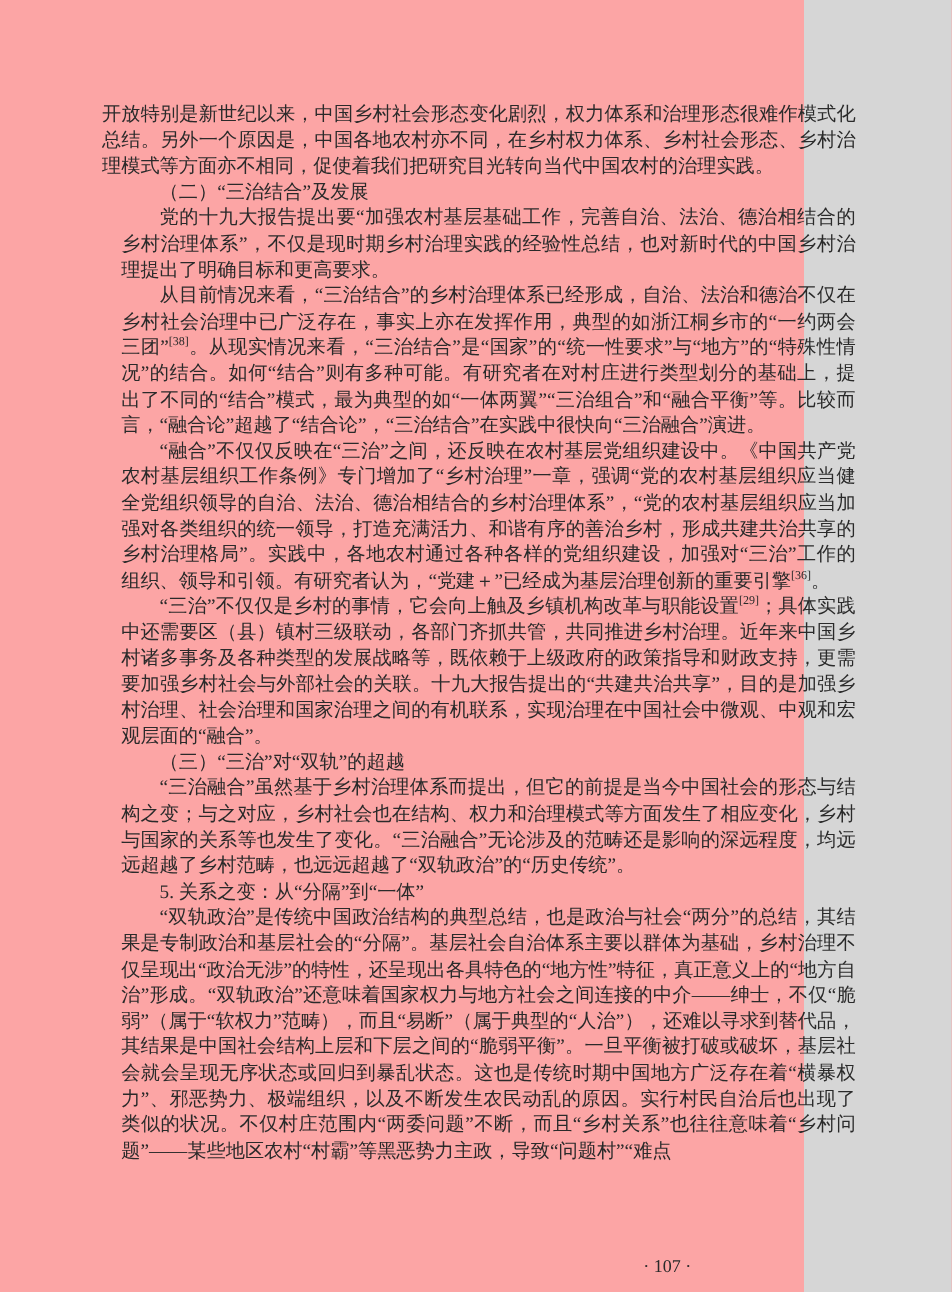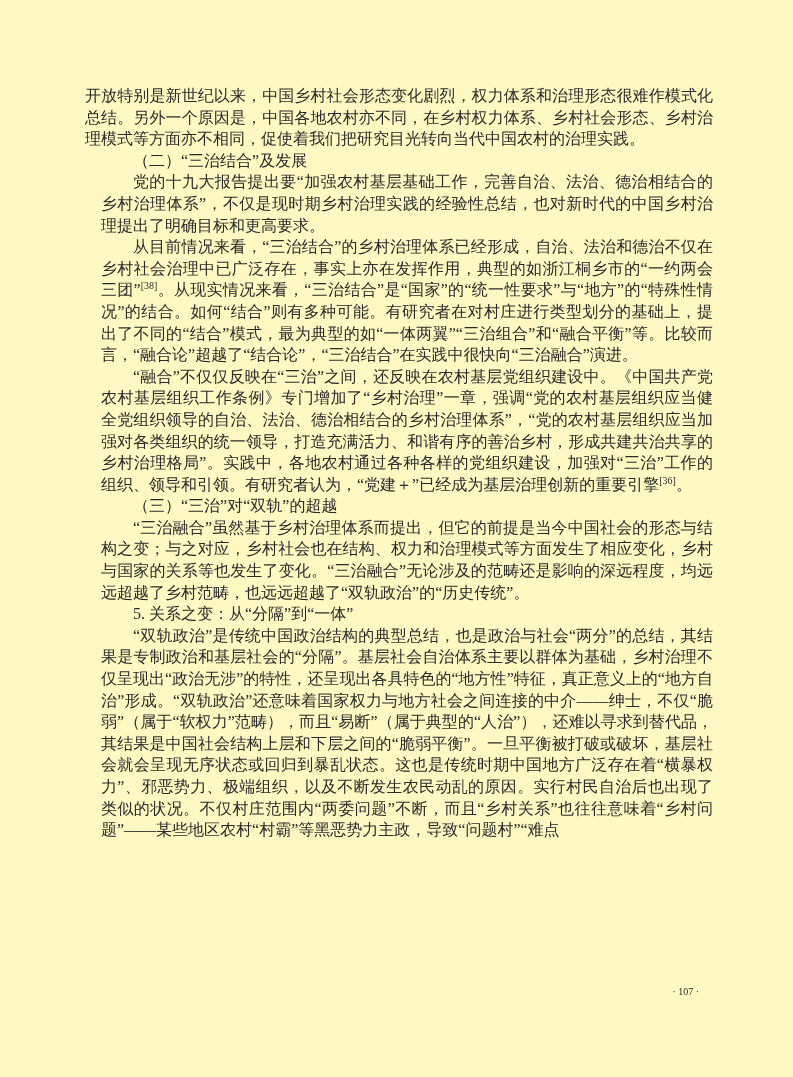--- a/index.html
+++ b/index.html
@@ -8,23 +8,23 @@
   }
   body {
     width: 793px;
     height: 1077px;
     background: #d6d6d6;
     font-family: "Liberation Serif", "DejaVu Serif", serif;
     overflow: hidden;
   }
   .page {
     position: relative;
-    width: 793px;
+    width: 670px;
     height: 1077px;
-    background: #fef9c3;
+    background: #fca5a5;
   }
   .page-content {
     position: absolute;
     left: 85px;
     top: 85px;
     width: 628px;
     color: #2a2a2a;
     font-size: 16px;
     line-height: 21.6px;
     text-align: justify;
@@ -39,36 +39,37 @@
     margin-left: 16px;
   }
   .page-content sup {
     font-size: 10px;
     line-height: 0;
     vertical-align: super;
     letter-spacing: 0;
   }
   .page-footer {
     position: absolute;
-    top: 983px;
+    top: 1047px;
     right: 94px;
     color: #2a2a2a;
-    font-size: 10px;
+    font-size: 15px;
     line-height: 18px;
   }
 </style>
 </head>
 <body>
 
 <div class="page">
   <div class="page-content">
       <p class="body"><span>开放特别是新世纪以来，中国乡村社会形态变化剧烈，权力体系和治理形态很难作模式化总结。另外一个原因是，中国各地农村亦不同，在乡村权力体系、乡村社会形态、乡村治理模式等方面亦不相同，促使着我们把研究目光转向当代中国农村的治理实践。</span></p>
       <p class="heading indent"><span>（二）“三治结合”及发展</span></p>
       <p class="body indent"><span>党的十九大报告提出要“加强农村基层基础工作，完善自治、法治、德治相结合的乡村治理体系”，不仅是现时期乡村治理实践的经验性总结，也对新时代的中国乡村治理提出了明确目标和更高要求。</span></p>
       <p class="body indent"><span>从目前情况来看，“三治结合”的乡村治理体系已经形成，自治、法治和德治不仅在乡村社会治理中已广泛存在，事实上亦在发挥作用，典型的如浙江桐乡市的“一约两会三团”</span><sup>[38]</sup><span>。从现实情况来看，“三治结合”是“国家”的“统一性要求”与“地方”的“特殊性情况”的结合。如何“结合”则有多种可能。有研究者在对村庄进行类型划分的基础上，提出了不同的“结合”模式，最为典型的如“一体两翼”“三治组合”和“融合平衡”等。比较而言，“融合论”超越了“结合论”，“三治结合”在实践中很快向“三治融合”演进。</span></p>
       <p class="body indent"><span>“融合”不仅仅反映在“三治”之间，还反映在农村基层党组织建设中。《中国共产党农村基层组织工作条例》专门增加了“乡村治理”一章，强调“党的农村基层组织应当健全党组织领导的自治、法治、德治相结合的乡村治理体系”，“党的农村基层组织应当加强对各类组织的统一领导，打造充满活力、和谐有序的善治乡村，形成共建共治共享的乡村治理格局”。实践中，各地农村通过各种各样的党组织建设，加强对“三治”工作的组织、领导和引领。有研究者认为，“党建＋”已经成为基层治理创新的重要引擎</span><sup>[36]</sup><span>。</span></p>
+      <p class="body indent"><span>“三治”不仅仅是乡村的事情，它会向上触及乡镇机构改革与职能设置</span><sup>[29]</sup><span>；具体实践中还需要区（县）镇村三级联动，各部门齐抓共管，共同推进乡村治理。近年来中国乡村诸多事务及各种类型的发展战略等，既依赖于上级政府的政策指导和财政支持，更需要加强乡村社会与外部社会的关联。十九大报告提出的“共建共治共享”，目的是加强乡村治理、社会治理和国家治理之间的有机联系，实现治理在中国社会中微观、中观和宏观层面的“融合”。</span></p>
       <p class="heading indent"><span>（三）“三治”对“双轨”的超越</span></p>
       <p class="body indent"><span>“三治融合”虽然基于乡村治理体系而提出，但它的前提是当今中国社会的形态与结构之变；与之对应，乡村社会也在结构、权力和治理模式等方面发生了相应变化，乡村与国家的关系等也发生了变化。“三治融合”无论涉及的范畴还是影响的深远程度，均远远超越了乡村范畴，也远远超越了“双轨政治”的“历史传统”。</span></p>
       <p class="subheading indent"><span>5. 关系之变：从“分隔”到“一体”</span></p>
       <p class="body indent"><span>“双轨政治”是传统中国政治结构的典型总结，也是政治与社会“两分”的总结，其结果是专制政治和基层社会的“分隔”。基层社会自治体系主要以群体为基础，乡村治理不仅呈现出“政治无涉”的特性，还呈现出各具特色的“地方性”特征，真正意义上的“地方自治”形成。“双轨政治”还意味着国家权力与地方社会之间连接的中介——绅士，不仅“脆弱”（属于“软权力”范畴），而且“易断”（属于典型的“人治”），还难以寻求到替代品，其结果是中国社会结构上层和下层之间的“脆弱平衡”。一旦平衡被打破或破坏，基层社会就会呈现无序状态或回归到暴乱状态。这也是传统时期中国地方广泛存在着“横暴权力”、邪恶势力、极端组织，以及不断发生农民动乱的原因。实行村民自治后也出现了类似的状况。不仅村庄范围内“两委问题”不断，而且“乡村关系”也往往意味着“乡村问题”——某些地区农村“村霸”等黑恶势力主政，导致“问题村”“难点</span></p>
     </div>
   <div class="page-footer">· 107 ·</div>
 </div>
 
 </body></html>

